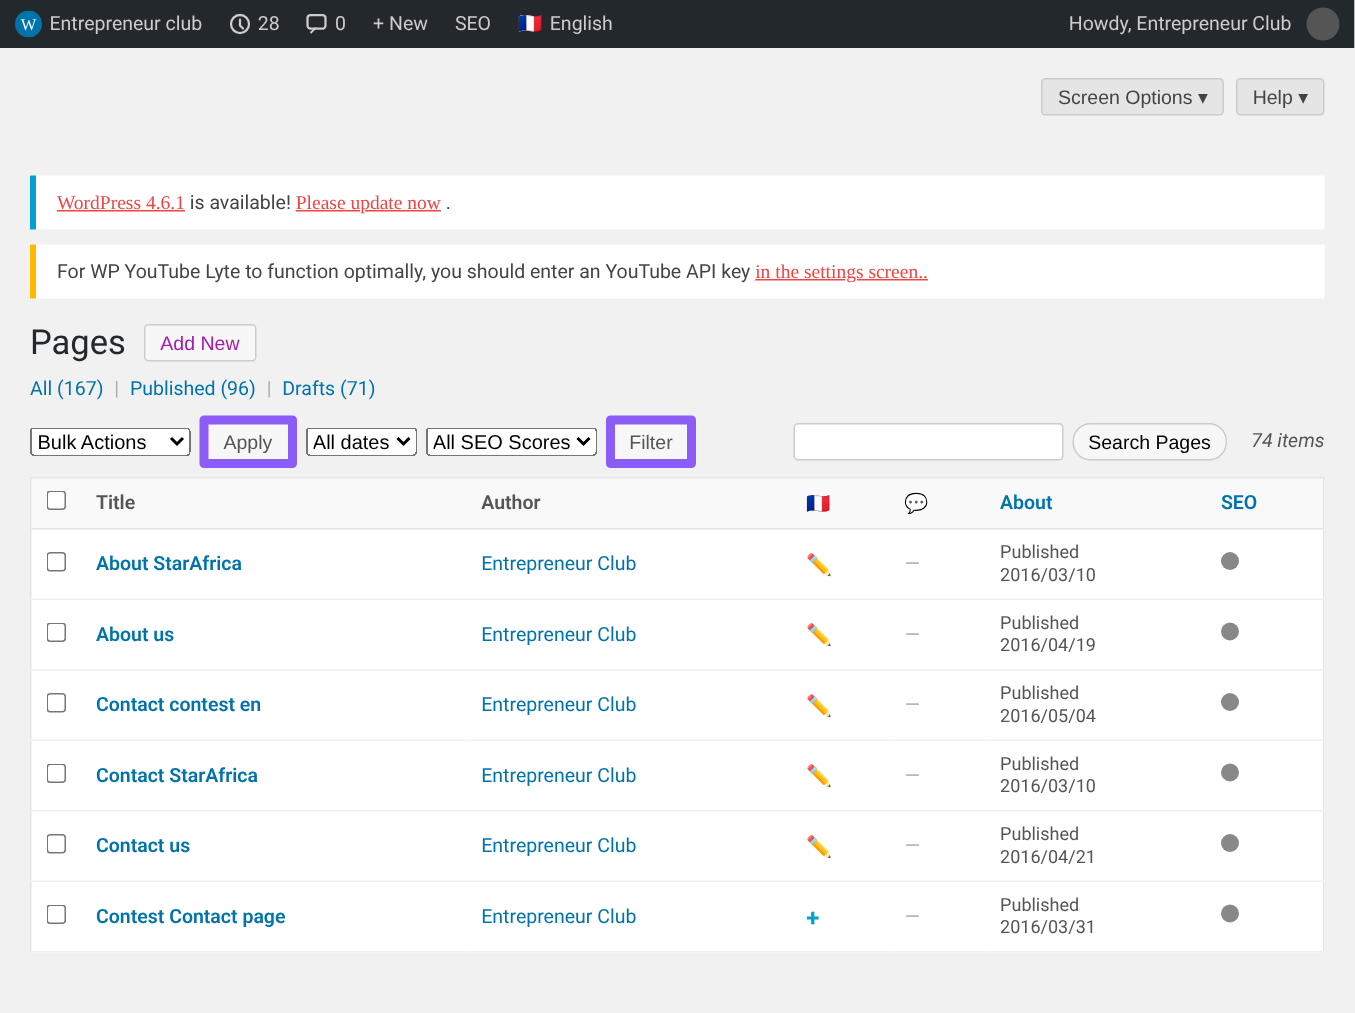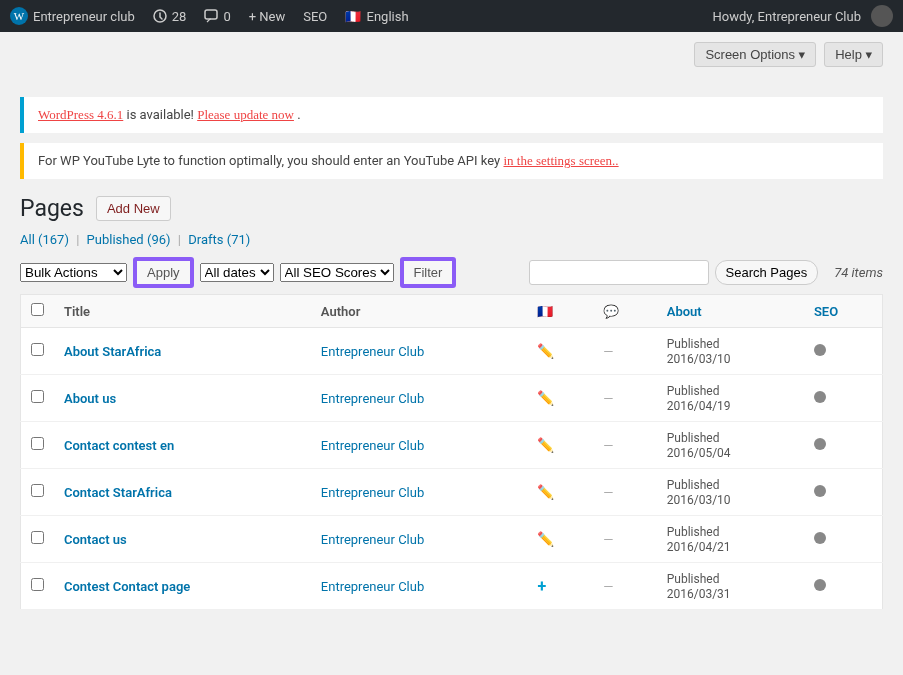--- a/index.html
+++ b/index.html
@@ -24,21 +24,21 @@
     #main-content {
       padding: 10px 20px 20px 20px;
       max-width: 903px;
     }
 
     
     .screen-options-bar {
       display: flex;
       justify-content: flex-end;
       gap: 8px;
-      padding: 10px 20px;
+      padding: 20px 20px;
       background: #f1f1f1;
     }
     .screen-options-btn {
       background: #e5e5e5;
       border: 1px solid #ccc;
       border-radius: 3px;
       padding: 4px 10px;
       font-size: 13px;
       cursor: pointer;
       color: #444;
@@ -67,33 +67,33 @@
       font-weight: 400;
       color: #23282d;
     }
     .add-new-btn {
       background: #f7f7f7;
       border: 1px solid #ccc;
       border-radius: 3px;
       padding: 4px 10px;
       font-size: 13px;
       cursor: pointer;
-      color: #7f1d1d;
+      color: #a21caf;
     }
 
     
     .subsubsub {
       margin: 4px 0 10px 0;
       font-size: 13px;
     }
     .subsubsub a { color: #0073aa; text-decoration: none; }
     .subsubsub .sep { margin: 0 4px; color: #aaa; }
     .tablenav-btn {
       background: #f7f7f7;
-      border: 4px solid #8b5cf6;
+      border: 6px solid #8b5cf6;
       border-radius: 3px;
       padding: 4px 10px;
       font-size: 13px;
       cursor: pointer;
       color: #555;
     }
     .search-input {
       border: 1px solid #ccc;
       border-radius: 3px;
       padding: 4px 8px;

